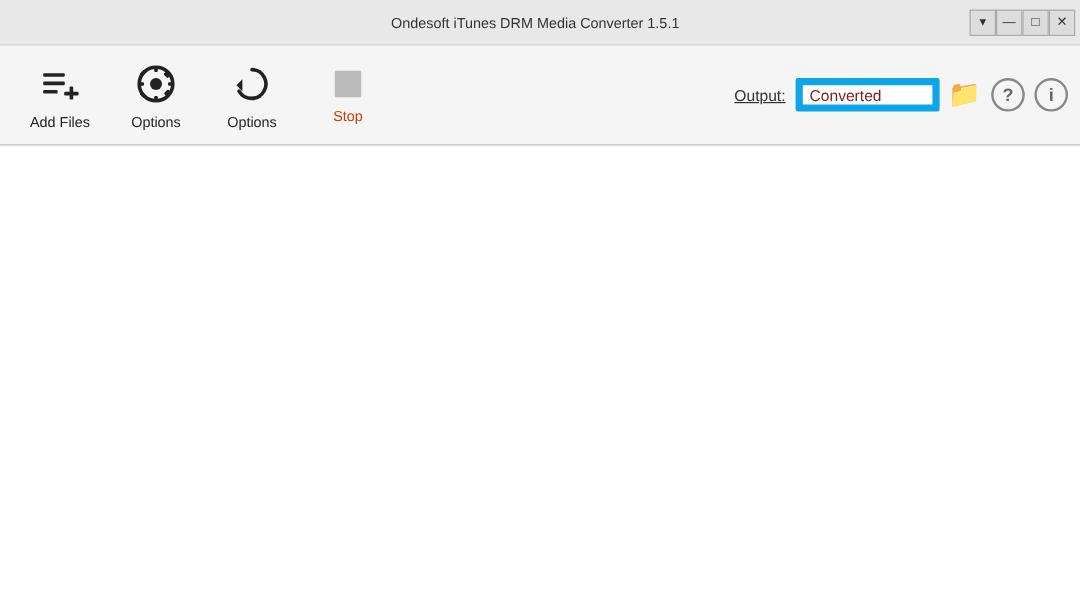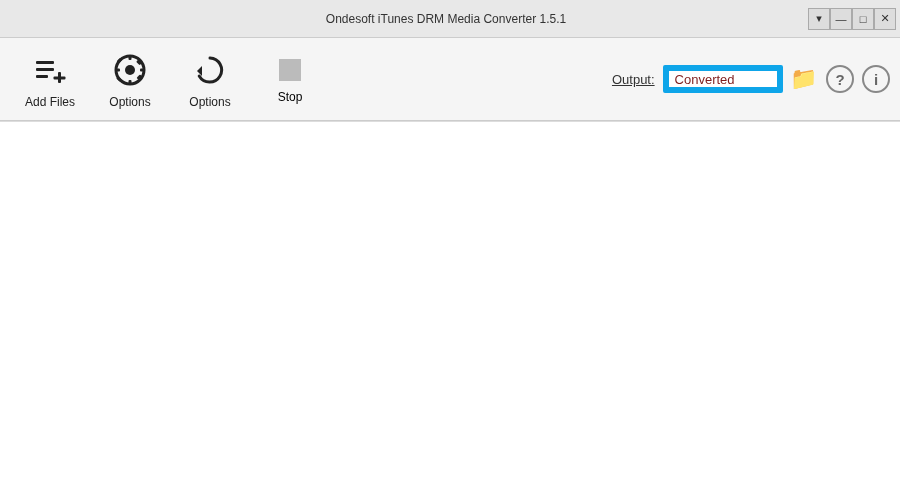--- a/index.html
+++ b/index.html
@@ -69,21 +69,21 @@
       width: 80px;
       height: 75px;
       cursor: pointer;
       border-radius: 4px;
       padding: 8px 4px 4px;
       gap: 4px;
       color: #222;
     }
 
     .toolbar-btn.disabled {
-      color: #000000;
+      color: #c2410c;
       cursor: default;
     }
 
     .btn-icon {
       font-size: 28px;
       line-height: 1;
     }
 
     .btn-label {
       font-size: 12px;

